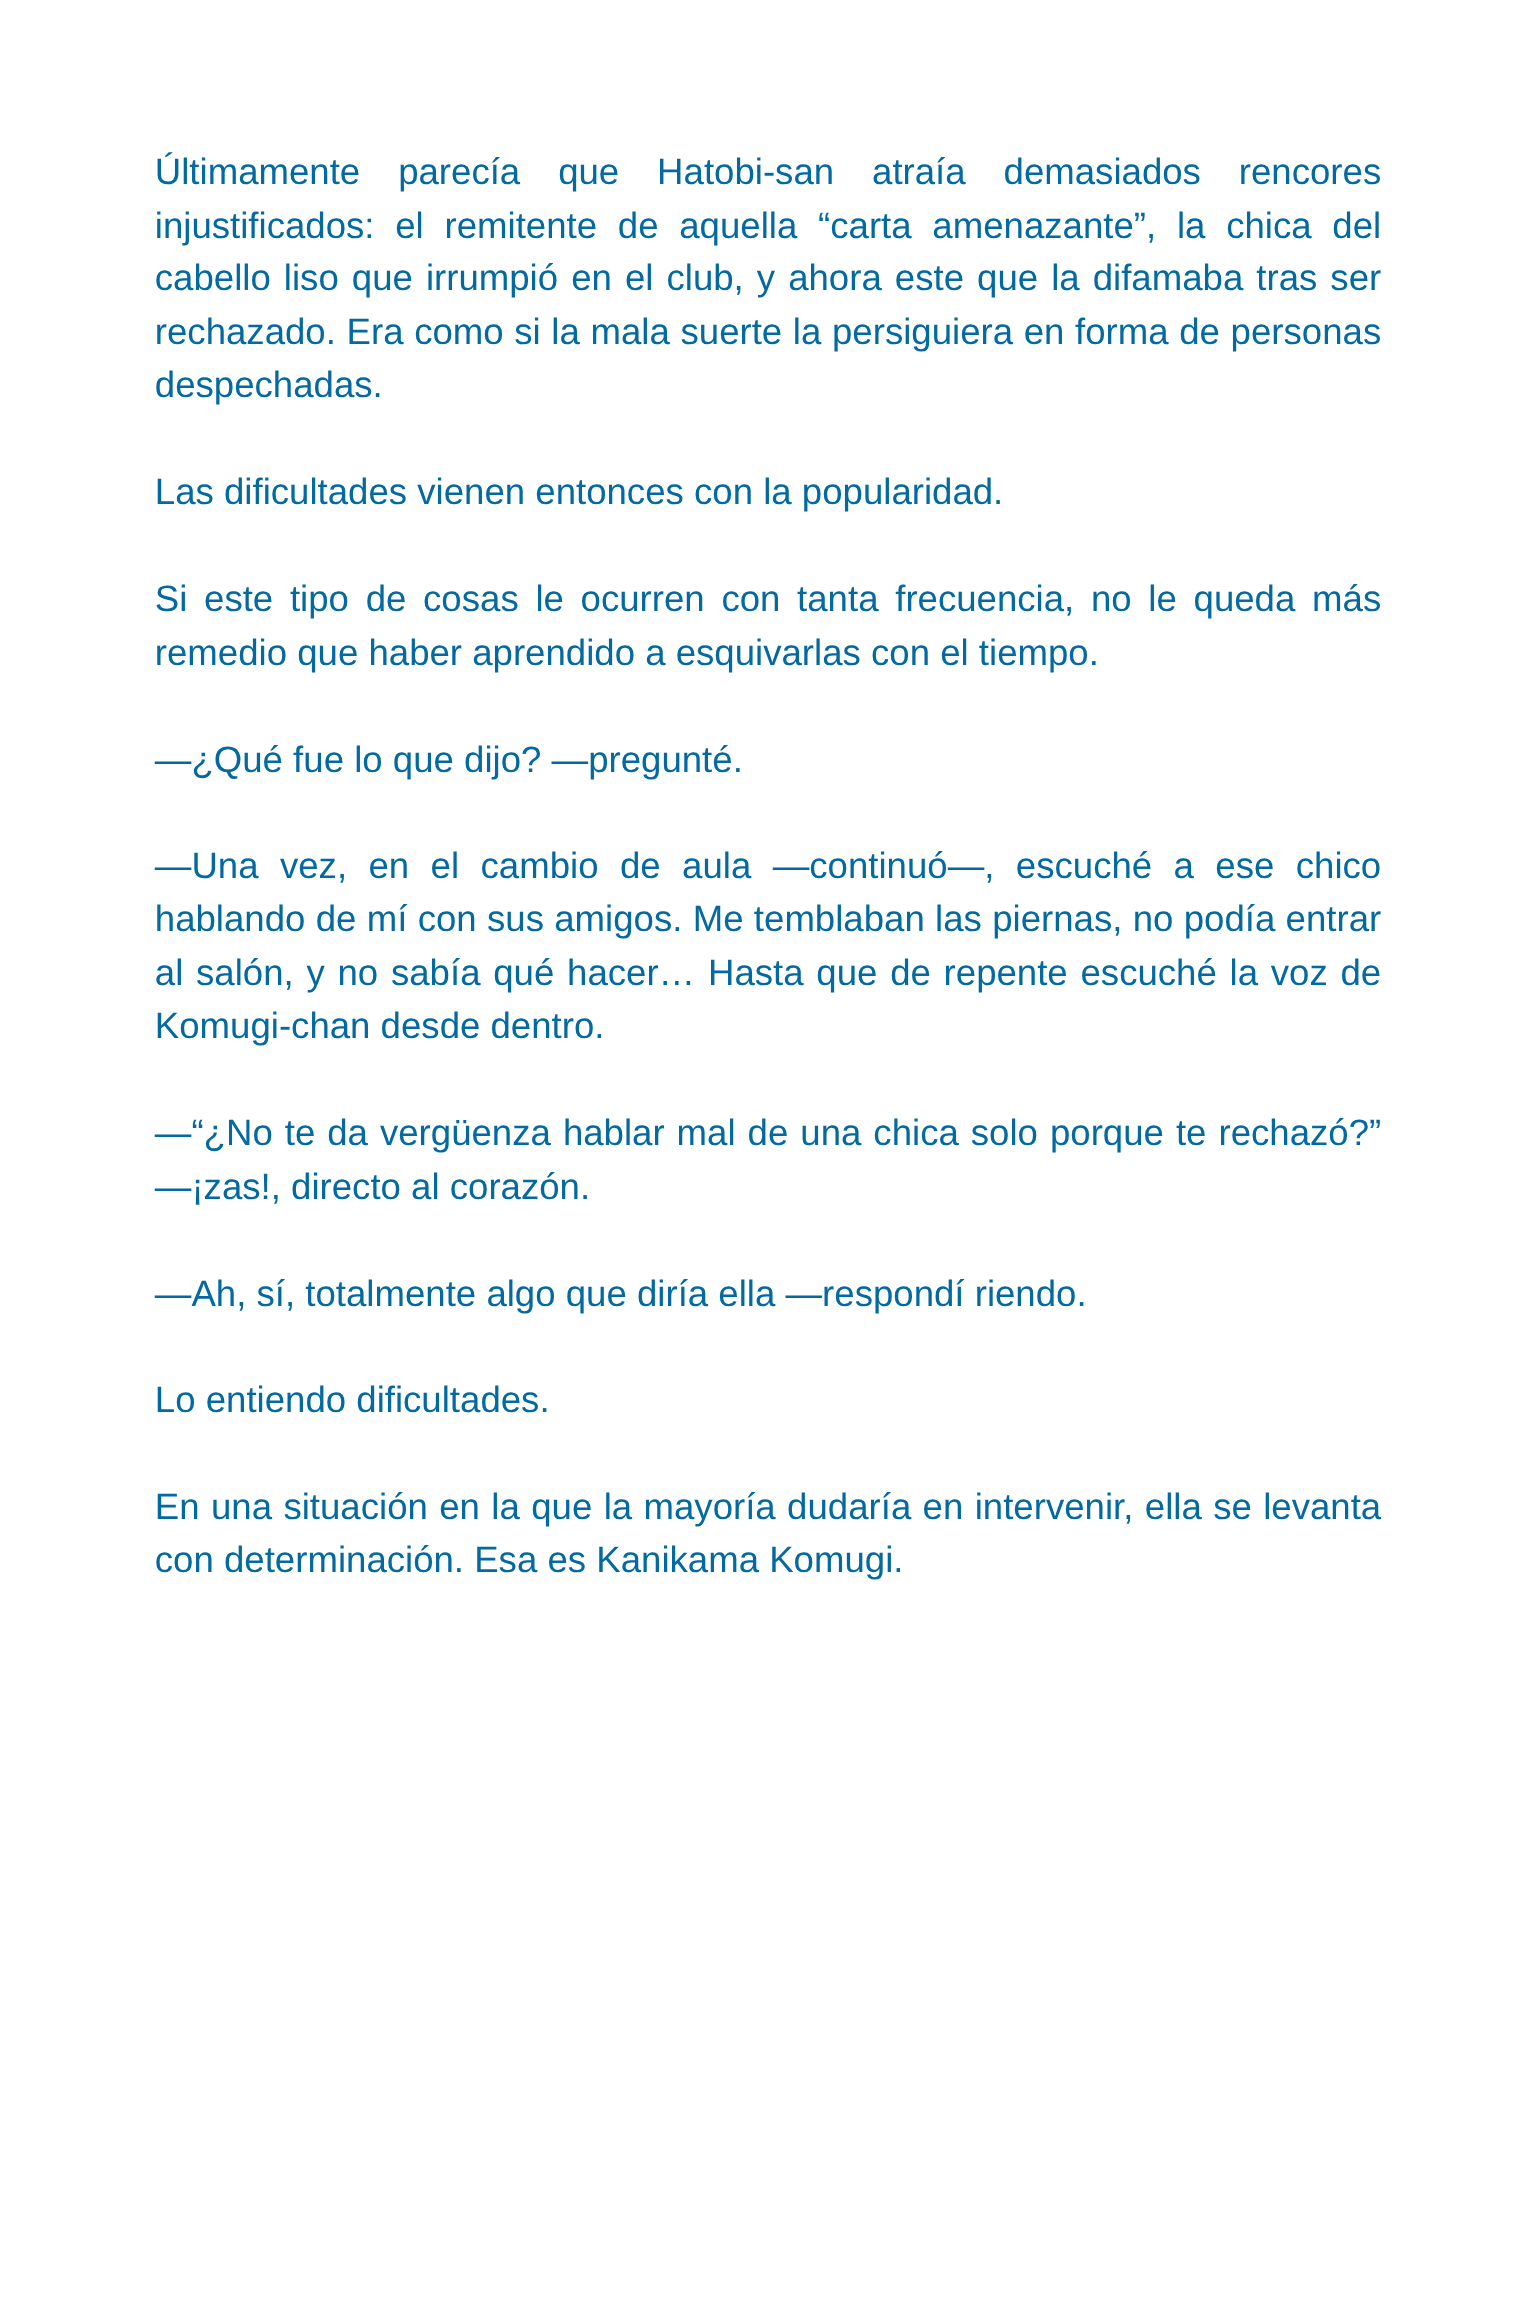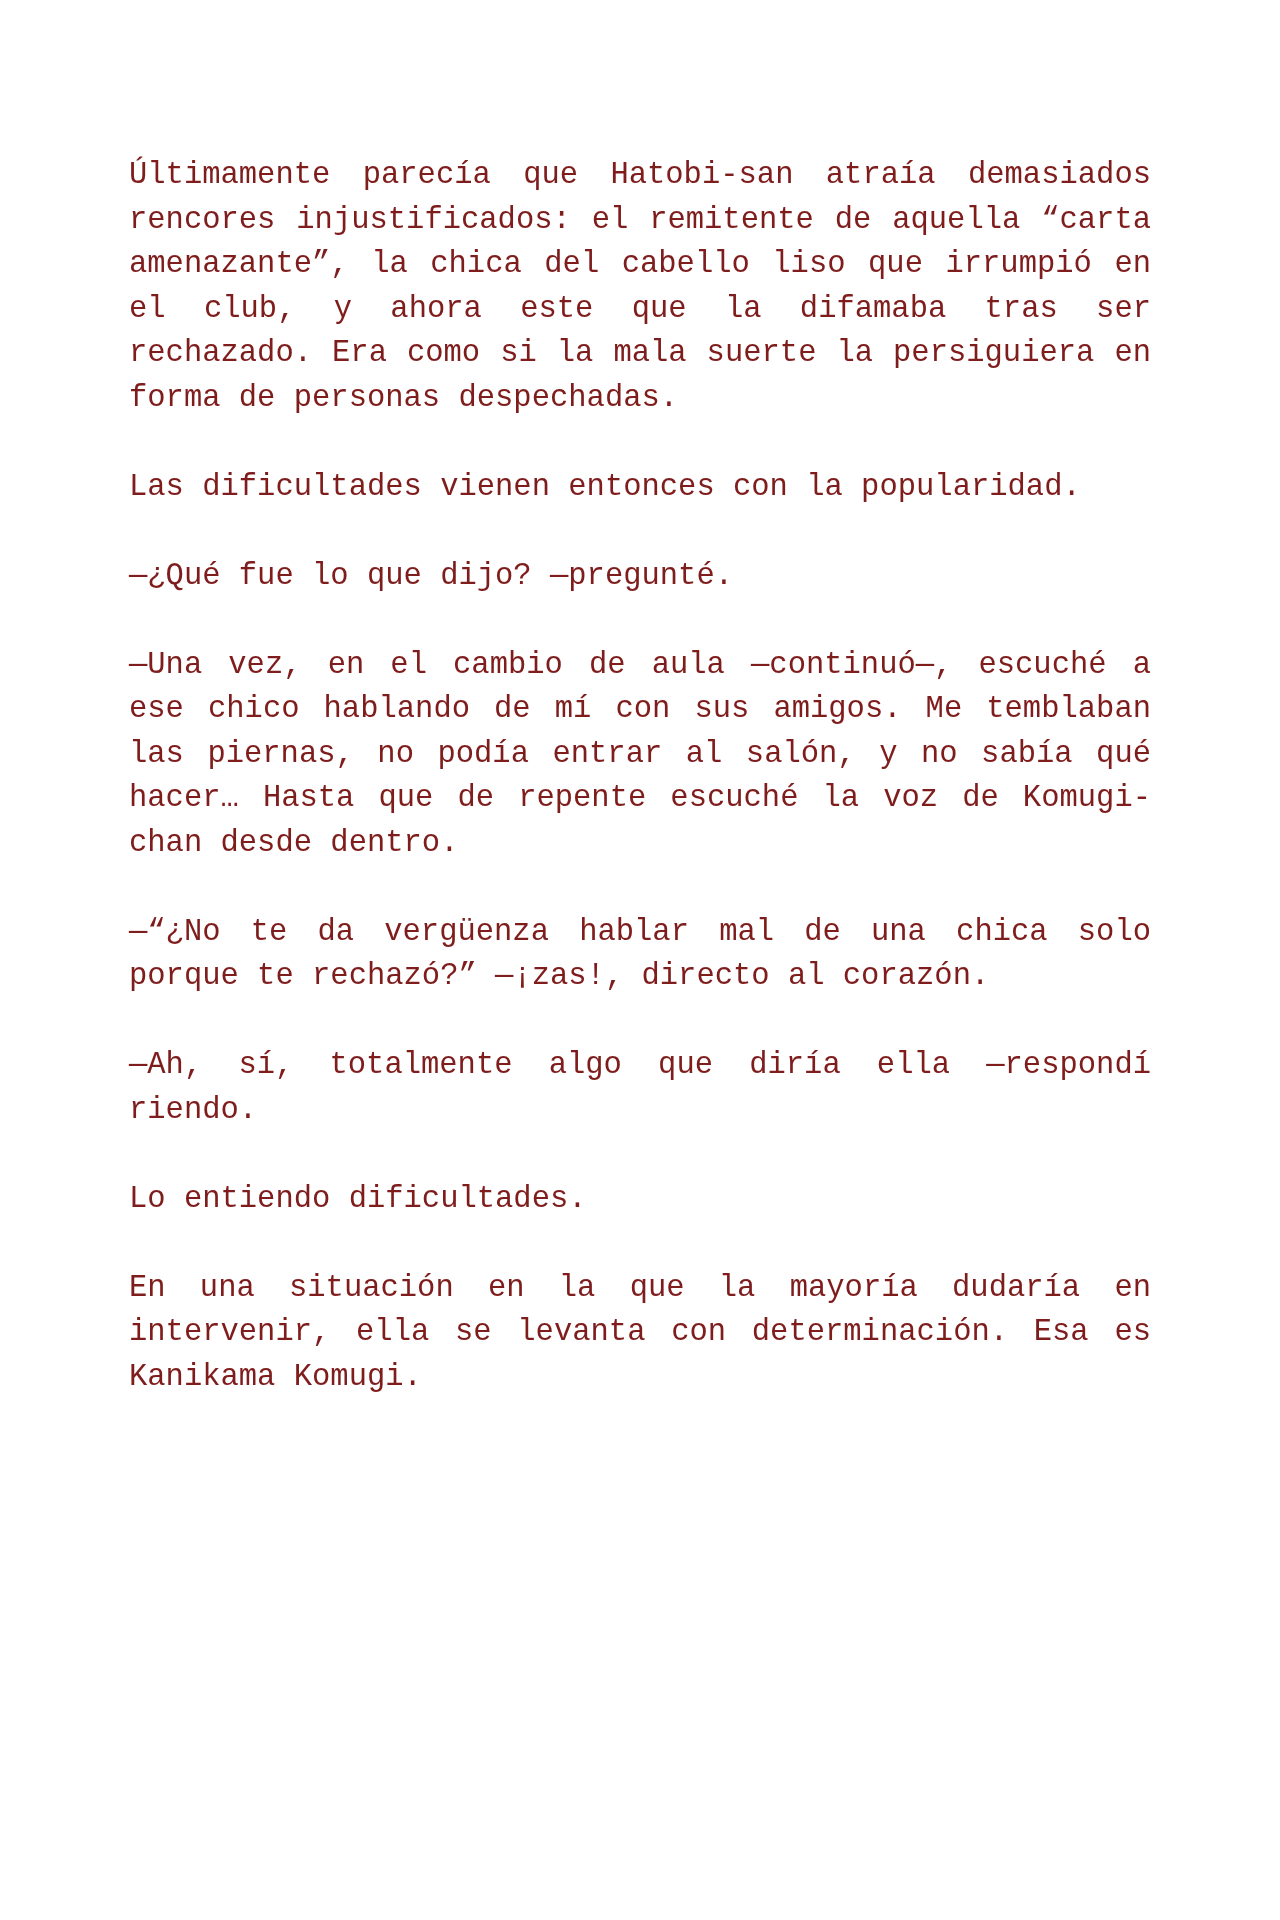--- a/index.html
+++ b/index.html
@@ -11,40 +11,40 @@
     width: 1280px;
     height: 1920px;
     position: relative;
     overflow: hidden;
   }
   .page {
     position: absolute;
     left: 129px;
     top: 121px;
     width: 1022px;
-    font-family: Liberation Mono, monospace;
+    font-family: Liberation Sans, sans-serif;
     font-size: 30.5px;
     line-height: 44.5px;
-    color: #7f1d1d;
+    color: #0369a1;
     text-align: justify;
-    margin-top: 32px;
   }
   .page p {
     margin: 0 0 44.5px 0;
     padding: 0;
   }
   .page p:last-child {
     margin-bottom: 0;
   }
 </style>
 </head>
 <body>
 
 <main class="page">
   <p>Últimamente parecía que Hatobi-san atraía demasiados rencores injustificados: el remitente de aquella “carta amenazante”, la chica del cabello liso que irrumpió en el club, y ahora este que la difamaba tras ser rechazado. Era como si la mala suerte la persiguiera en forma de personas despechadas.</p>
   <p>Las dificultades vienen entonces con la popularidad.</p>
+  <p>Si este tipo de cosas le ocurren con tanta frecuencia, no le queda más remedio que haber aprendido a esquivarlas con el tiempo.</p>
   <p>—¿Qué fue lo que dijo? —pregunté.</p>
   <p>—Una vez, en el cambio de aula —continuó—, escuché a ese chico hablando de mí con sus amigos. Me temblaban las piernas, no podía entrar al salón, y no sabía qué hacer… Hasta que de repente escuché la voz de Komugi-chan desde dentro.</p>
   <p>—“¿No te da vergüenza hablar mal de una chica solo porque te rechazó?” —¡zas!, directo al corazón.</p>
   <p>—Ah, sí, totalmente algo que diría ella —respondí riendo.</p>
   <p>Lo entiendo dificultades.</p>
   <p>En una situación en la que la mayoría dudaría en intervenir, ella se levanta con determinación. Esa es Kanikama Komugi.</p>
 </main>
 
 </body></html>

